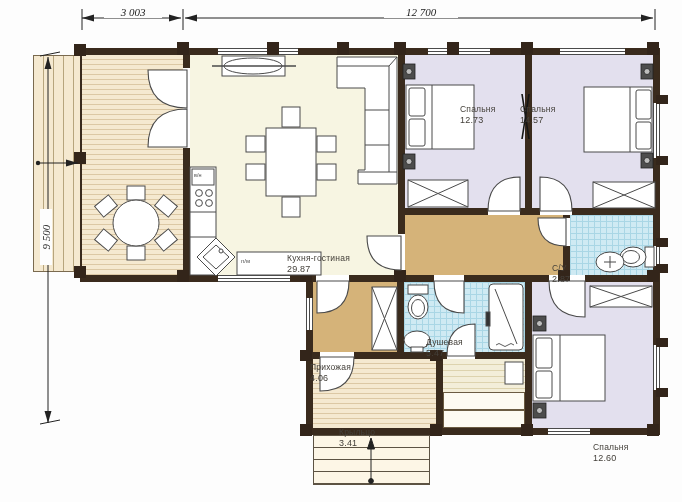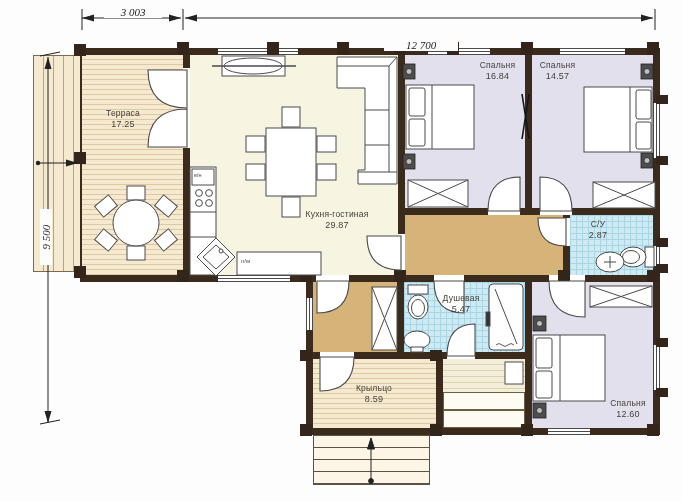--- a/index.html
+++ b/index.html
@@ -17,21 +17,21 @@
   
   .wall{position:absolute;background:#3a2b1d;}
   .post{position:absolute;background:#33251a;}
   .gap{position:absolute;background:#ffffff;}
   
   .win-h{position:absolute;height:7px;background:linear-gradient(180deg,#fff 0 45%,#4a4a4a 45% 55%,#fff 55% 100%);border-top:1px solid #4a4a4a;border-bottom:1px solid #4a4a4a;box-sizing:border-box;}
   .win-v{position:absolute;width:7px;background:linear-gradient(90deg,#fff 0 45%,#4a4a4a 45% 55%,#fff 55% 100%);border-left:1px solid #4a4a4a;border-right:1px solid #4a4a4a;box-sizing:border-box;}
   .bench{position:absolute;background:#fdfbf2;border:1px solid #6b5c42;box-sizing:border-box;}
   .steps{position:absolute;background:#fdf6e6 repeating-linear-gradient(180deg,transparent 0 11px,#5d5343 11px 12px);border:1px solid #5d5343;box-sizing:border-box;}
   
-  .rlabel{position:absolute;text-align:center;font-size:8.5px;line-height:1.3;color:#44403a;letter-spacing:.2px;}
+  .rlabel{position:absolute;text-align:left;font-size:8.5px;line-height:1.3;color:#44403a;letter-spacing:.2px;margin-top:44px;}
   .rlabel .num{font-size:9px;}
   .dim{position:absolute;text-align:center;font:italic 11px "Liberation Serif",serif;color:#222;background:#fdfdfd;padding:0 2px;}
   .tiny{position:absolute;font-size:6px;color:#555;}
   svg{position:absolute;left:0;top:0;pointer-events:none;}
 </style>
 </head>
 <body>
 
 <div id="canvas">
 
@@ -292,52 +292,52 @@
     <rect x="505" y="362" width="18" height="22" fill="#ffffff" stroke="#4a4a4a"></rect>
 
     <g stroke="#222" fill="#222">
       <line x1="371" y1="480" x2="371" y2="442" stroke-width="1"></line>
       <polygon points="371,438 367.5,449 374.5,449"></polygon>
       <circle cx="371" cy="481" r="2.4"></circle>
     </g>
   </svg>
 
   <div class="dim" style="left:104px;top:6px;width:54px;">3 003</div>
-  <div class="dim" style="left:384px;top:6px;width:70px;margin-top:33px;">12 700</div>
+  <div class="dim" style="left:384px;top:6px;width:70px;">12 700</div>
   <div class="dim" style="left:18px;top:231px;width:52px;transform:rotate(-90deg);">9 500</div>
 
-  <div class="rlabel" style="left:92px;top:108px;width:62px;">
-    <div>Терраса</div>
-      <div class="num">17.25</div>
-    </div>
   <div class="rlabel" style="left:287px;top:209px;width:100px;">
     <div>Кухня-гостиная</div>
       <div class="num">29.87</div>
     </div>
   <div class="rlabel" style="left:460px;top:60px;width:75px;">
     <div>Спальня</div>
-      <div class="num">16.84</div>
+      <div class="num">12.73</div>
     </div>
   <div class="rlabel" style="left:520px;top:60px;width:75px;">
     <div>Спальня</div>
       <div class="num">14.57</div>
     </div>
-  <div class="rlabel" style="left:568px;top:219px;width:60px;">
+  <div class="rlabel" style="left:552px;top:219px;width:60px;">
     <div>С/У</div>
       <div class="num">2.87</div>
     </div>
   <div class="rlabel" style="left:426px;top:293px;width:70px;">
     <div>Душевая</div>
       <div class="num">5.47</div>
     </div>
+  <div class="rlabel" style="left:310px;top:318px;width:70px;">
+    <div>Прихожая</div>
+      <div class="num">4.06</div>
+    </div>
   <div class="rlabel" style="left:593px;top:398px;width:70px;">
     <div>Спальня</div>
       <div class="num">12.60</div>
     </div>
   <div class="rlabel" style="left:339px;top:383px;width:70px;">
     <div>Крыльцо</div>
-      <div class="num">8.59</div>
+      <div class="num">3.41</div>
     </div>
 
   <div class="tiny" style="left:241px;top:258px;">п/м</div>
   <div class="tiny" style="left:194px;top:172px;font-size:5.5px;">в/н</div>
 
 </div>
 
 </body></html>

